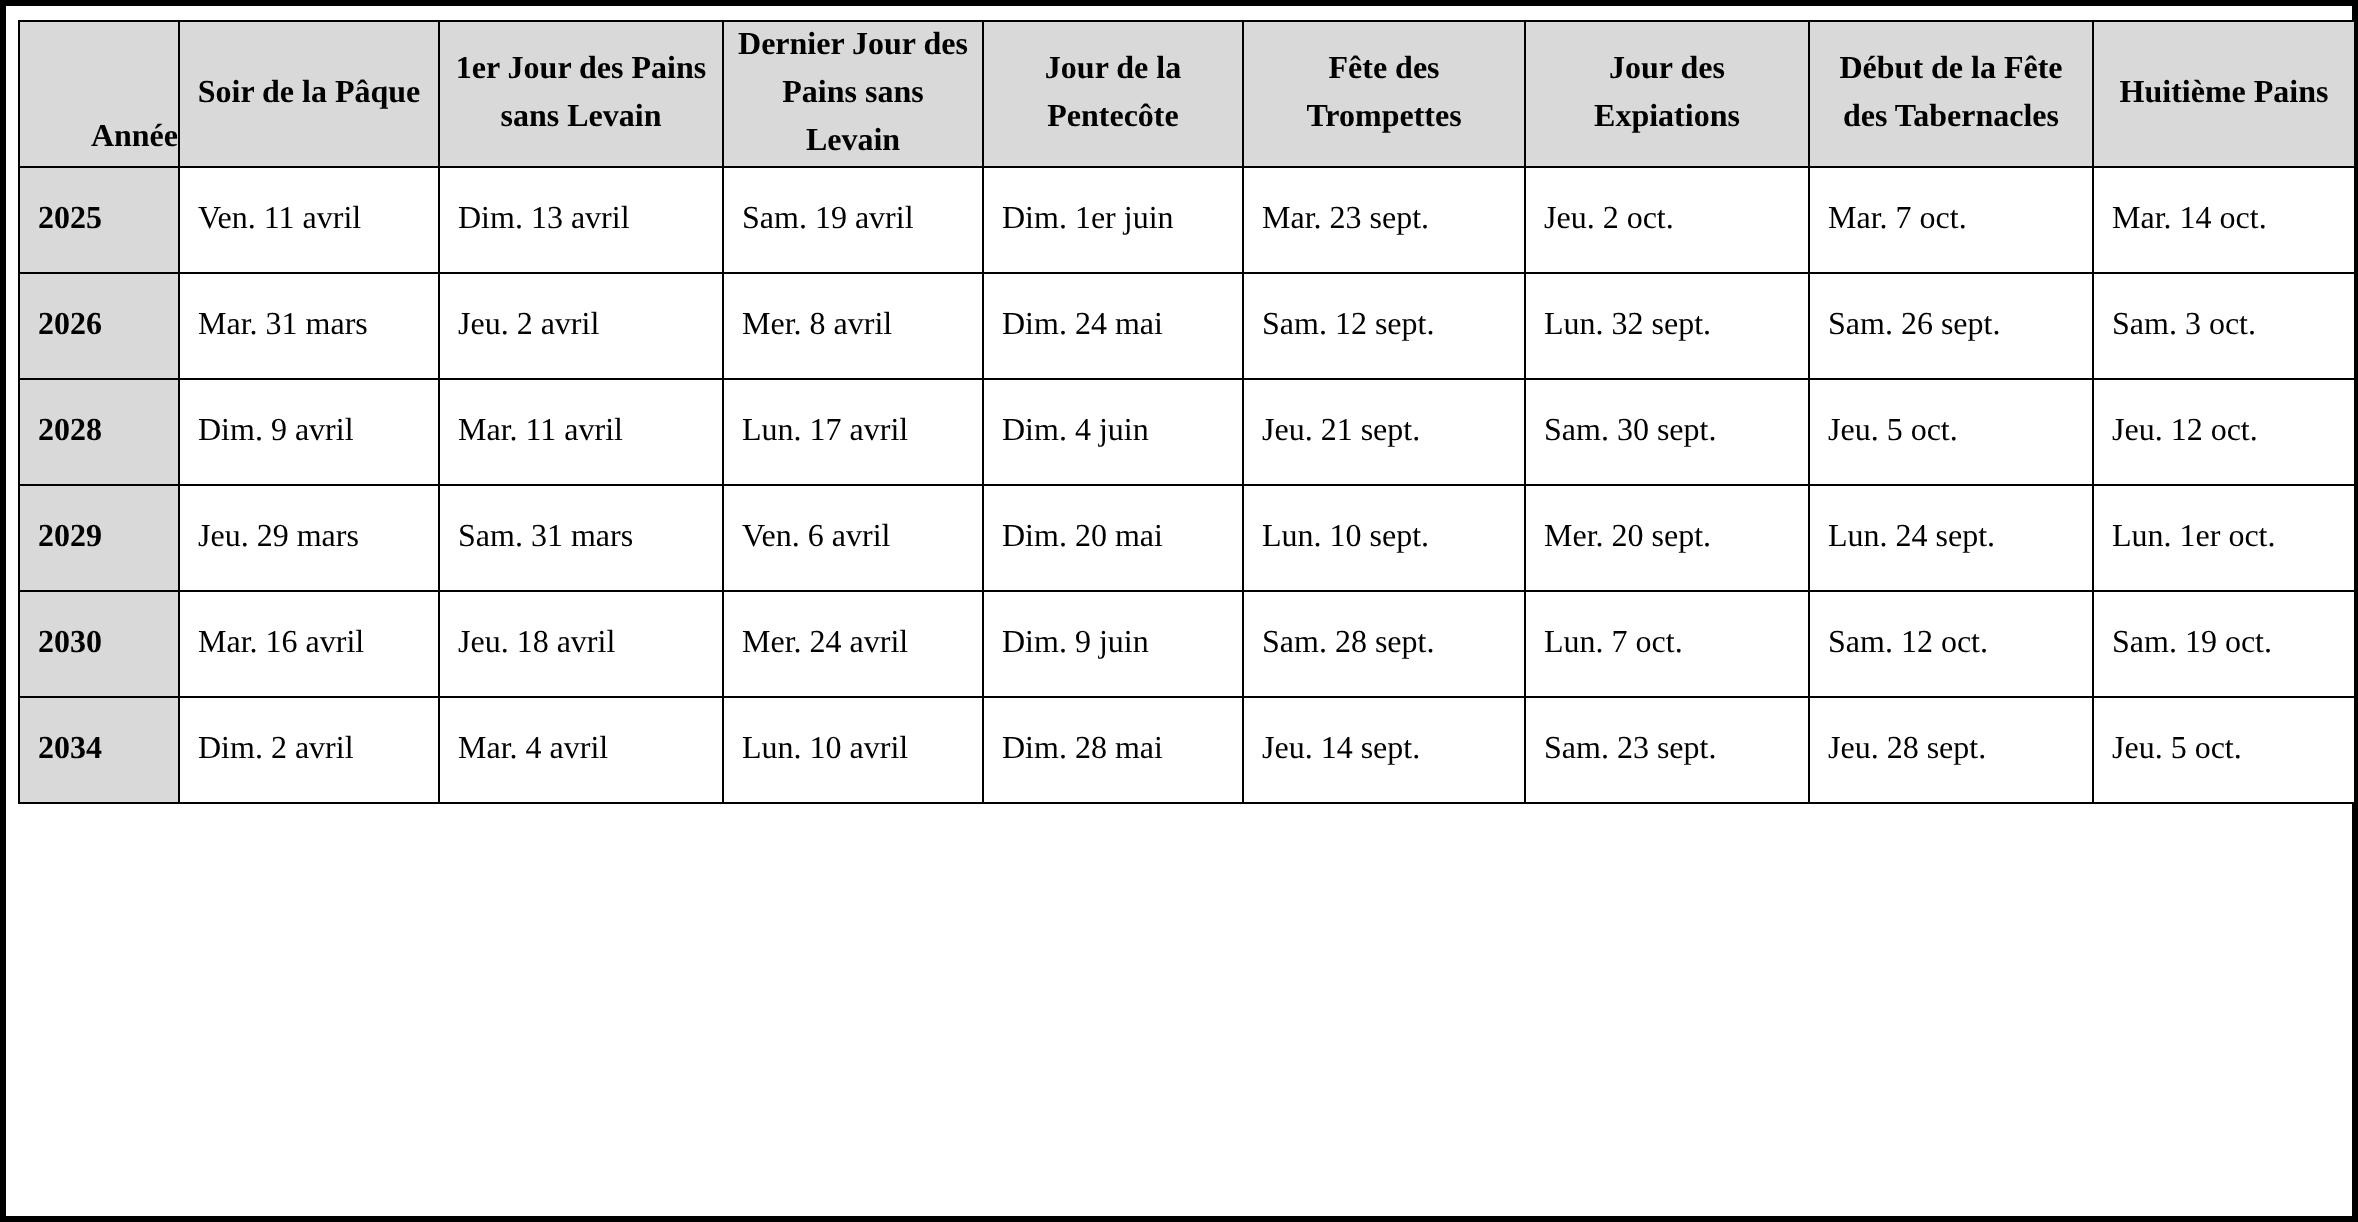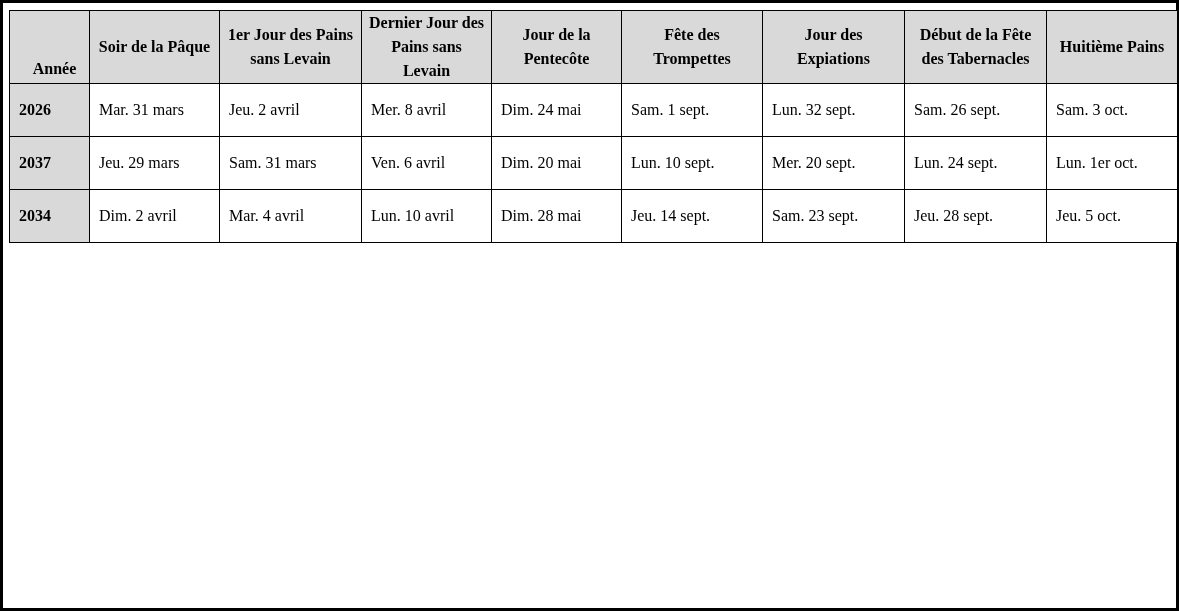--- a/index.html
+++ b/index.html
@@ -40,21 +40,21 @@
       background: #d9d9d9;
       font-weight: bold;
       font-size: 16px;
       line-height: 24px;
       height: 73px;
       text-align: center;
       vertical-align: middle;
       padding: 0 4px;
     }
     table.cal thead th.col-year {
-      text-align: center;
+      text-align: right;
       vertical-align: bottom;
       padding: 0 0 2px 10px;
     }
     table.cal tbody td {
       height: 53px;
       font-size: 16px;
       padding: 0 0 0 9px;
       vertical-align: middle;
       white-space: nowrap;
       background: #fff;
@@ -88,41 +88,74 @@
         <th>1er Jour des Pains sans Levain</th>
         <th>Dernier Jour des Pains sans Levain</th>
         <th>Jour de la Pentecôte</th>
         <th>Fête des Trompettes</th>
         <th>Jour des Expiations</th>
         <th>Début de la Fête des Tabernacles</th>
         <th>Huitième Pains</th>
       </tr>
     </thead>
     <tbody id="tbody">
+    <tr>
+          <td class="year">2025</td>
+          <td>Ven. 11 avril</td>
+          <td>Dim. 13 avril</td>
+          <td>Sam. 19 avril</td>
+          <td>Dim. 1er juin</td>
+          <td>Mar. 23 sept.</td>
+          <td>Jeu. 2 oct.</td>
+          <td>Mar. 7 oct.</td>
+          <td>Mar. 14 oct.</td>
+        </tr>
         <tr>
           <td class="year">2026</td>
           <td>Mar. 31 mars</td>
           <td>Jeu. 2 avril</td>
           <td>Mer. 8 avril</td>
           <td>Dim. 24 mai</td>
-          <td>Sam. 1 sept.</td>
+          <td>Sam. 12 sept.</td>
           <td>Lun. 32 sept.</td>
           <td>Sam. 26 sept.</td>
           <td>Sam. 3 oct.</td>
         </tr>
         <tr>
-          <td class="year">2037</td>
+          <td class="year">2028</td>
+          <td>Dim. 9 avril</td>
+          <td>Mar. 11 avril</td>
+          <td>Lun. 17 avril</td>
+          <td>Dim. 4 juin</td>
+          <td>Jeu. 21 sept.</td>
+          <td>Sam. 30 sept.</td>
+          <td>Jeu. 5 oct.</td>
+          <td>Jeu. 12 oct.</td>
+        </tr>
+        <tr>
+          <td class="year">2029</td>
           <td>Jeu. 29 mars</td>
           <td>Sam. 31 mars</td>
           <td>Ven. 6 avril</td>
           <td>Dim. 20 mai</td>
           <td>Lun. 10 sept.</td>
           <td>Mer. 20 sept.</td>
           <td>Lun. 24 sept.</td>
           <td>Lun. 1er oct.</td>
+        </tr>
+        <tr>
+          <td class="year">2030</td>
+          <td>Mar. 16 avril</td>
+          <td>Jeu. 18 avril</td>
+          <td>Mer. 24 avril</td>
+          <td>Dim. 9 juin</td>
+          <td>Sam. 28 sept.</td>
+          <td>Lun. 7 oct.</td>
+          <td>Sam. 12 oct.</td>
+          <td>Sam. 19 oct.</td>
         </tr>
         <tr>
           <td class="year">2034</td>
           <td>Dim. 2 avril</td>
           <td>Mar. 4 avril</td>
           <td>Lun. 10 avril</td>
           <td>Dim. 28 mai</td>
           <td>Jeu. 14 sept.</td>
           <td>Sam. 23 sept.</td>
           <td>Jeu. 28 sept.</td>

